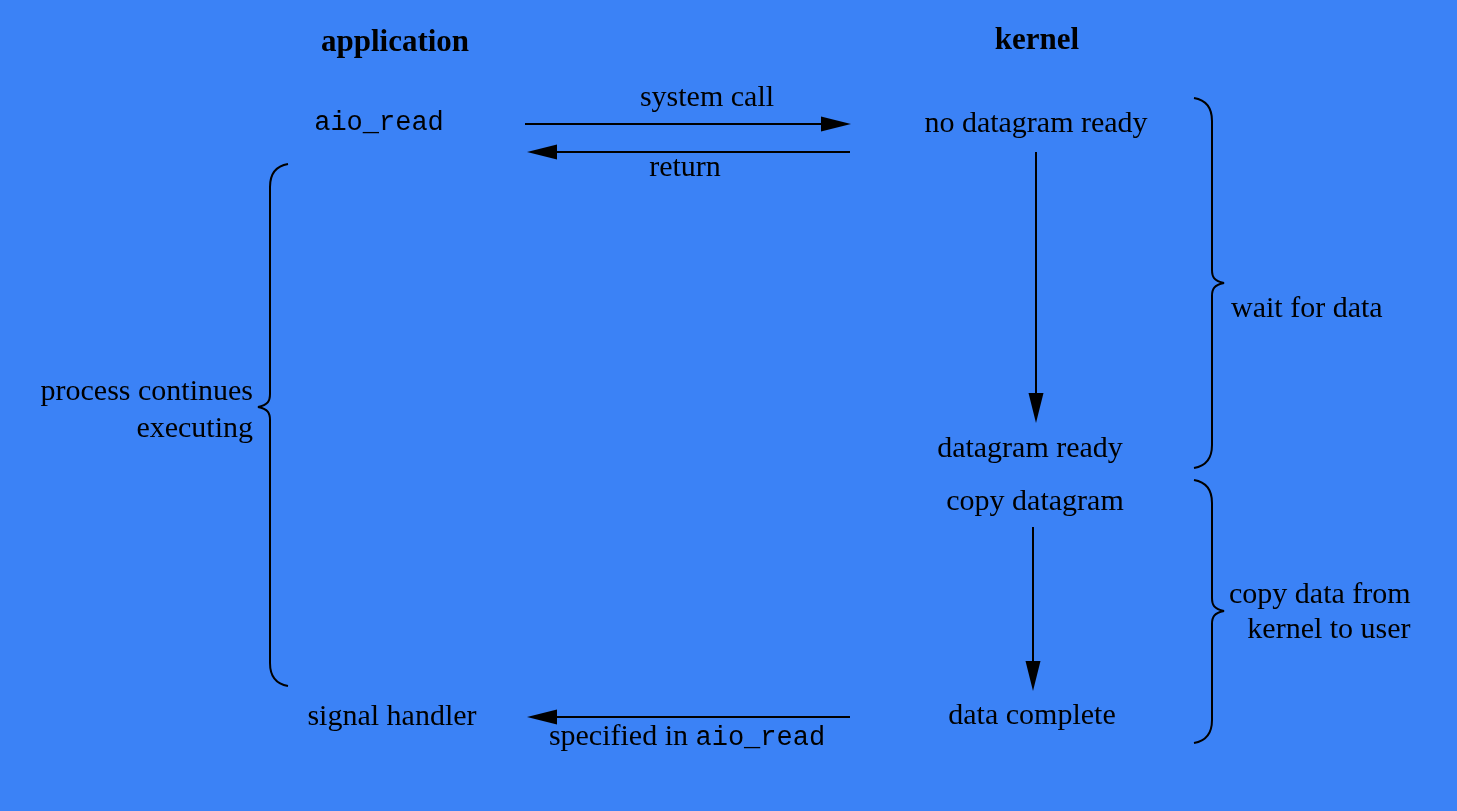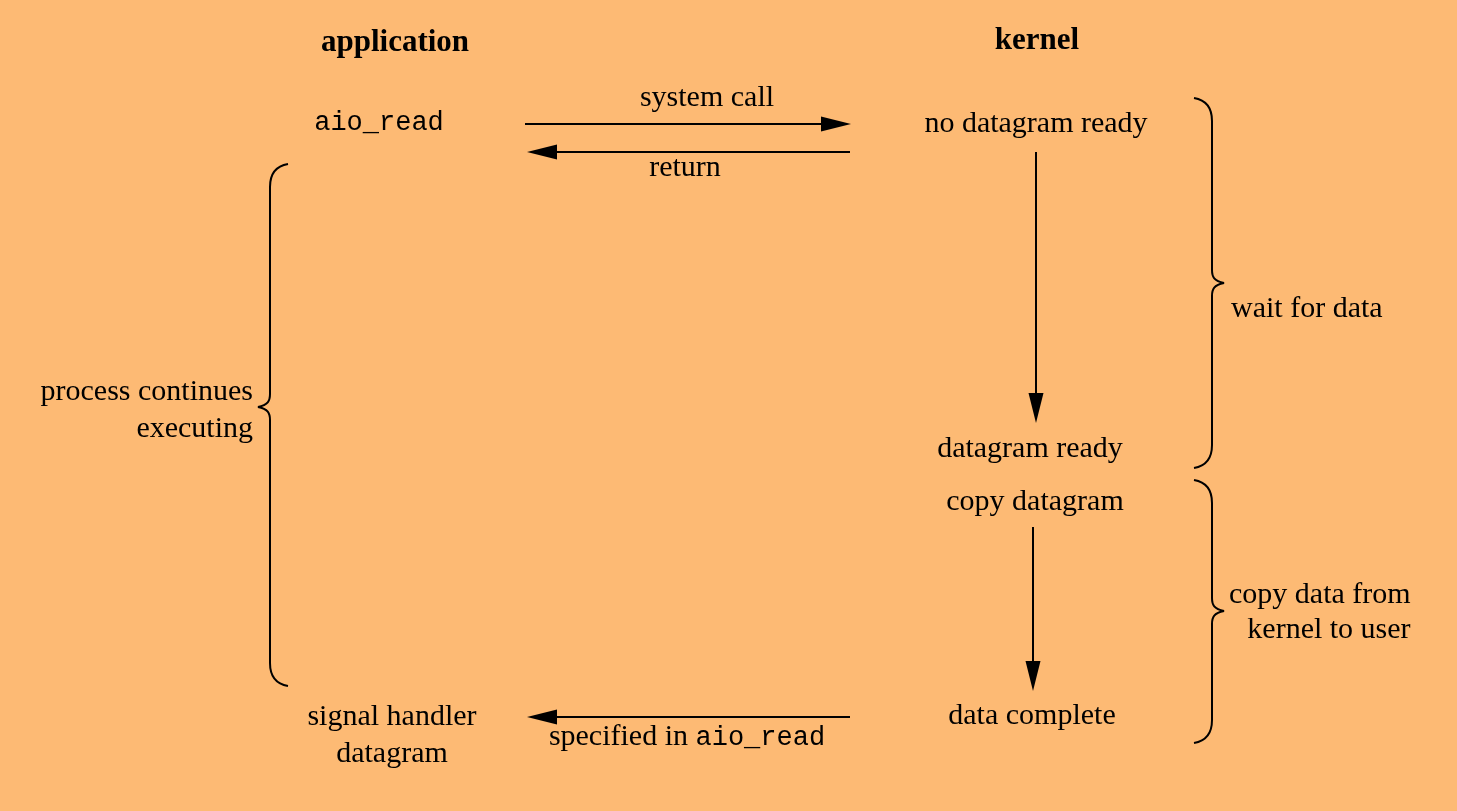--- a/index.html
+++ b/index.html
@@ -4,21 +4,21 @@
 <style>
   html, body {
     margin: 0;
     padding: 0;
     background: #ffffff;
   }
   #stage {
     position: relative;
     width: 1457px;
     height: 811px;
-    background: #fdba74;
+    background: #3b82f6;
     color: #000000;
     font-family: "Liberation Serif", "DejaVu Serif", serif;
     font-size: 30px;
     overflow: hidden;
   }
   .txt {
     position: absolute;
     white-space: nowrap;
     line-height: 1.0;
   }
@@ -126,21 +126,20 @@
          C 1212 734, 1206 741, 1194 743"></path>
   </svg>
 
   <div class="txt center bold" style="left:395px; top:40px;">application</div>
   <div class="txt center bold" style="left:1037px; top:38px;">kernel</div>
 
   <div class="txt center mono" style="left:379px; top:123px;">aio_read</div>
 
   <div class="txt hcenter multiline center-align" style="left:392px; top:696px;">
     <div>signal handler</div>
-    <div>datagram</div>
   </div>
 
   <div class="txt center" style="left:1036px; top:122px;">no datagram ready</div>
   <div class="txt center" style="left:1030px; top:447px;">datagram ready</div>
   <div class="txt center" style="left:1035px; top:500px;">copy datagram</div>
   <div class="txt center" style="left:1032px; top:714px;">data complete</div>
 
   <div class="txt center" style="left:687px; top:96px;margin-left:20px;">system call</div>
   <div class="txt center" style="left:685px; top:166px;">return</div>
   <div class="txt center" style="left:687px; top:736px;">

